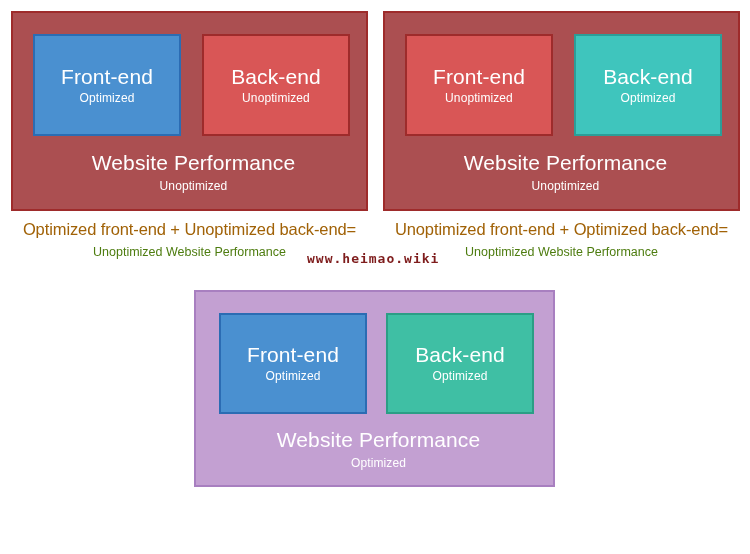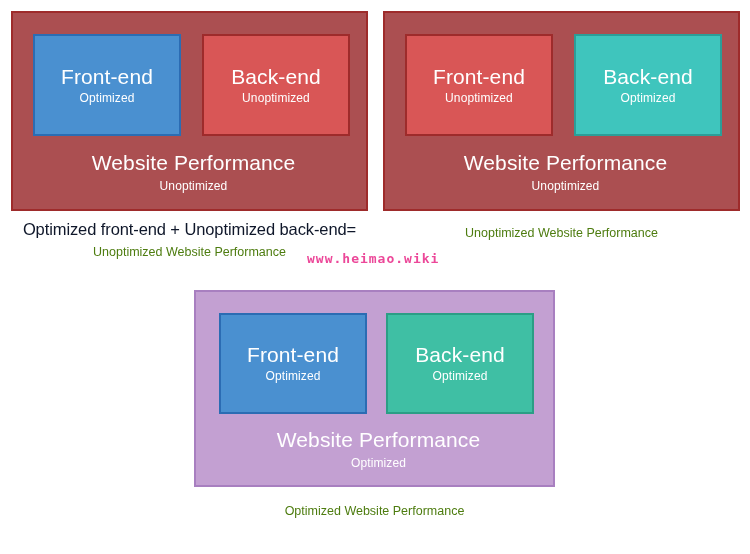--- a/index.html
+++ b/index.html
@@ -82,21 +82,21 @@
     line-height: 1.2;
     margin-top: 4px;
     letter-spacing: 0.1px;
   }
 
   .caption {
     position: absolute;
     text-align: center;
   }
   .caption-main {
-    color: #0f172a;
+    color: #a16207;
     font-size: 16.5px;
     font-weight: 400;
     line-height: 1.15;
     letter-spacing: -0.1px;
     white-space: nowrap;
   }
   .caption-sub {
     color: #4d7c0f;
     font-size: 12.5px;
     font-weight: 400;
@@ -171,21 +171,21 @@
   #caption-3 { left: 194px; top: 498px; width: 361px; }
 
   
   #watermark {
     position: absolute;
     left: 307px;
     top: 251px;
     font-size: 13px;
     font-weight: bold;
     letter-spacing: 1px;
-    color: #ec4899;
+    color: #7f1d1d;
     font-family: "DejaVu Sans Mono", "Liberation Mono", monospace;
     white-space: nowrap;
     user-select: none;
   }
 </style>
 </head>
 <body>
 
 <div class="panel" id="panel-1">
   <div class="outer-box">
@@ -224,20 +224,21 @@
       </div>
     </div>
     <div class="perf-block">
       <div class="perf-title">Website Performance</div>
       <div class="perf-sub">Unoptimized</div>
     </div>
   </div>
 </div>
 
 <div class="caption" id="caption-2">
+  <div class="caption-main">Unoptimized front-end + Optimized back-end=</div>
   <div class="caption-sub">Unoptimized Website Performance</div>
 </div>
 
 <div class="panel" id="panel-3">
   <div class="outer-box">
     <div class="inner-row">
       <div class="inner-box fe-box">
         <div class="inner-title">Front-end</div>
         <div class="inner-sub">Optimized</div>
       </div>
@@ -247,16 +248,15 @@
       </div>
     </div>
     <div class="perf-block">
       <div class="perf-title">Website Performance</div>
       <div class="perf-sub">Optimized</div>
     </div>
   </div>
 </div>
 
 <div class="caption" id="caption-3">
-  <div class="caption-sub">Optimized Website Performance</div>
 </div>
 
 <div id="watermark">www.heimao.wiki</div>
 
 </body></html>

